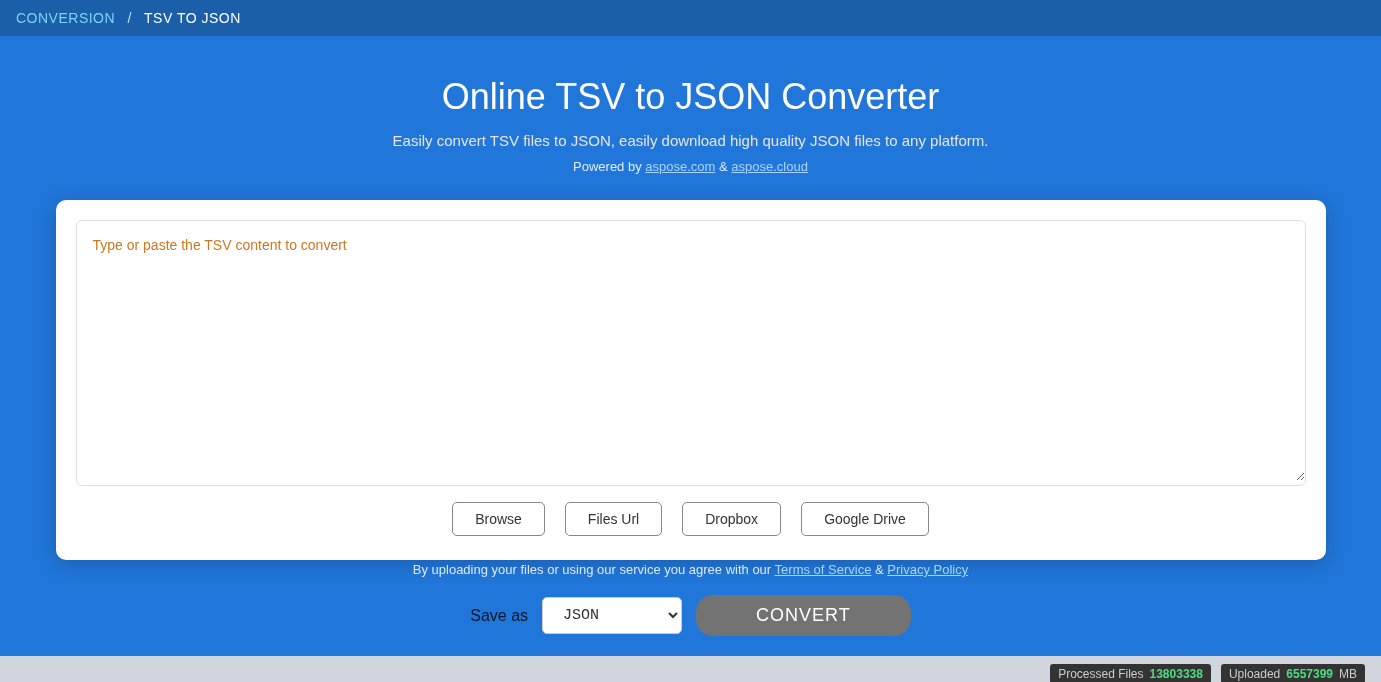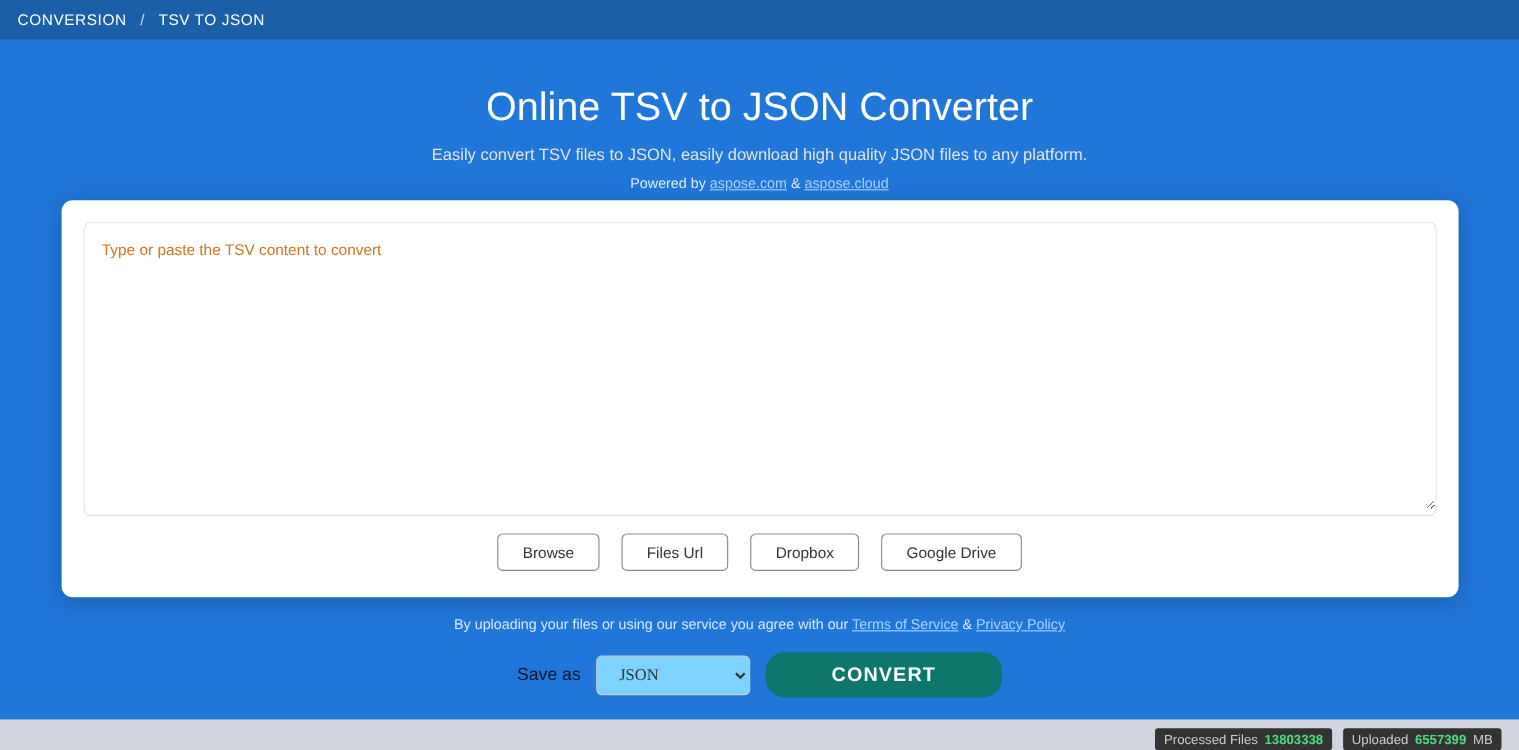--- a/index.html
+++ b/index.html
@@ -26,21 +26,21 @@
       align-items: center;
     }
 
     .breadcrumb {
       color: #ffffff;
       font-size: 14px;
       letter-spacing: 0.5px;
     }
 
     .breadcrumb a {
-      color: #ffffff;
+      color: #7dd3fc;
       text-decoration: none;
     }
 
     .breadcrumb-sep {
       margin: 0 8px;
       color: #ccddff;
     }
 
     
     .main-content {
@@ -64,21 +64,21 @@
       color: #e5e5e5;
       font-size: 15px;
       text-align: center;
       margin-bottom: 10px;
     }
 
     .powered-by {
       color: #e0ecff;
       font-size: 13px;
       text-align: center;
-      margin-bottom: 8px;
+      margin-bottom: 26px;
     }
 
     .powered-by a {
       color: #a8d4ff;
       text-decoration: underline;
     }
 
     
     .converter-card {
       background: #ffffff;
@@ -131,21 +131,21 @@
       color: #333;
       cursor: pointer;
       font-family: inherit;
     }
 
     
     .terms-bar {
       text-align: center;
       color: #dbe8ff;
       font-size: 13px;
-      margin-top: 17px;
+      margin-top: 2px;
     }
 
     .terms-bar a {
       color: #a8d4ff;
       text-decoration: underline;
     }
 
     
     .save-row {
       display: flex;
@@ -159,31 +159,31 @@
       color: #0f172a;
       font-size: 16px;
     }
 
     .format-select {
       border: 1.5px solid #ccc;
       border-radius: 5px;
       padding: 8px 16px;
       font-size: 15px;
       min-width: 140px;
-      background: #7dd3fc;
+      background: #ffffff;
       color: #333;
       cursor: pointer;
-      font-family: Liberation Serif, serif;
+      font-family: Liberation Mono, monospace;
     }
 
     .convert-btn {
-      background: #0f766e;
+      background: #737373;
       color: #ffffff;
       font-size: 18px;
-      font-weight: 700;
+      font-weight: 400;
       border: none;
       border-radius: 17px;
       padding: 10px 60px;
       cursor: pointer;
       letter-spacing: 1px;
       font-family: inherit;
     }
 
     
     .footer-bar {

